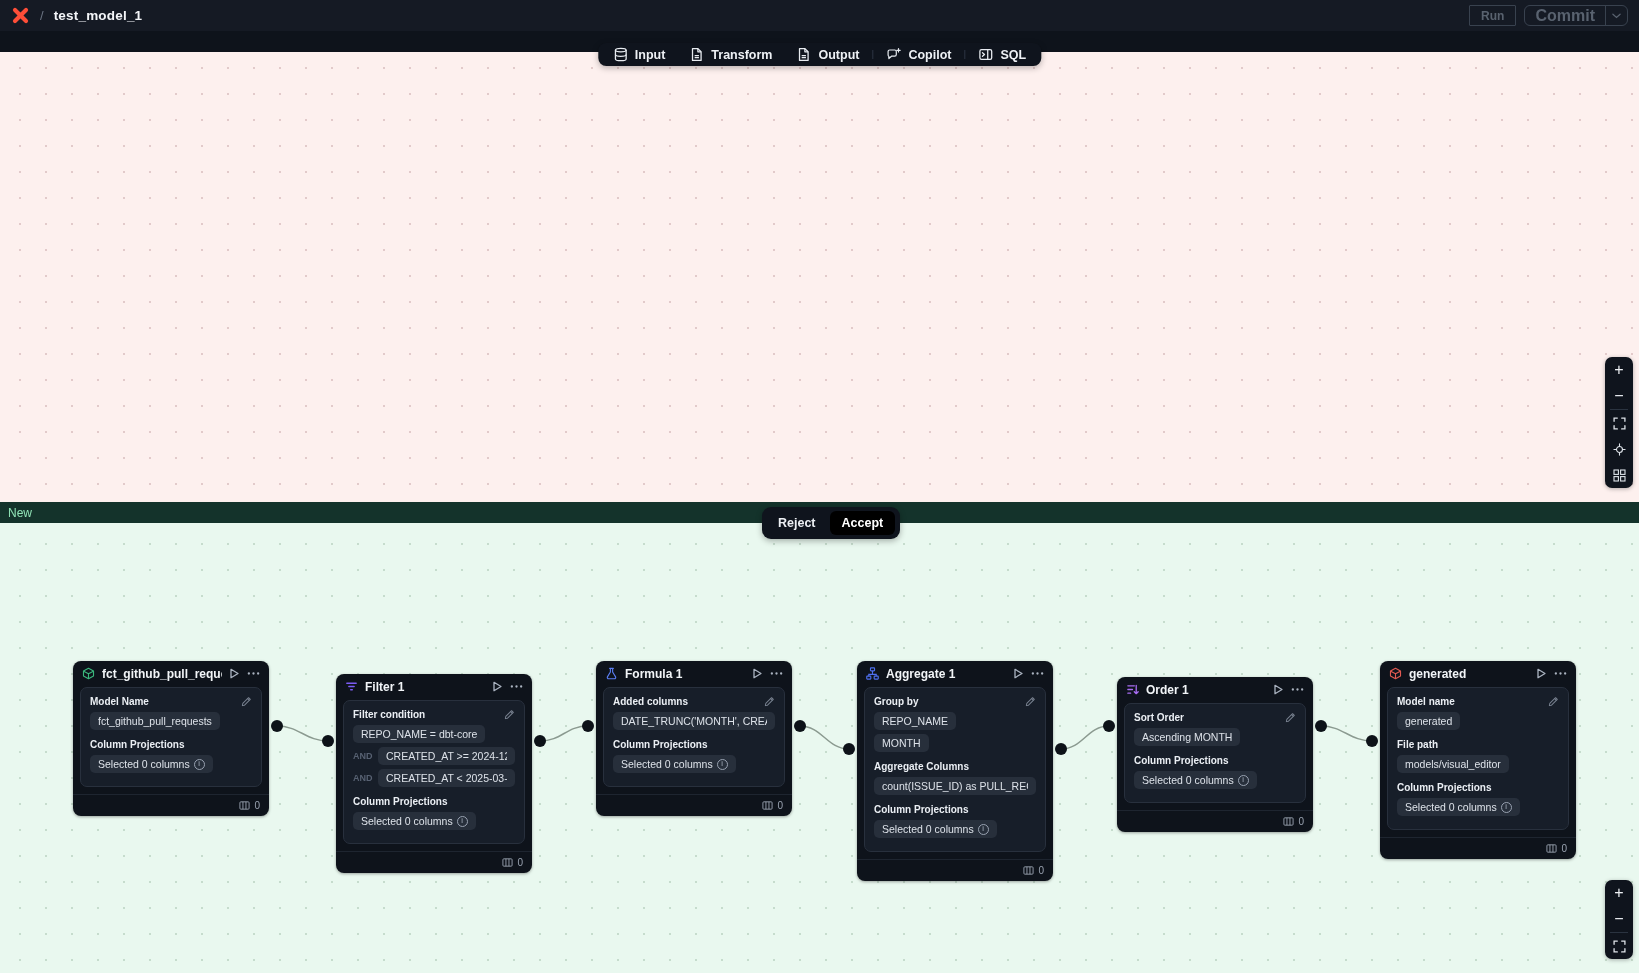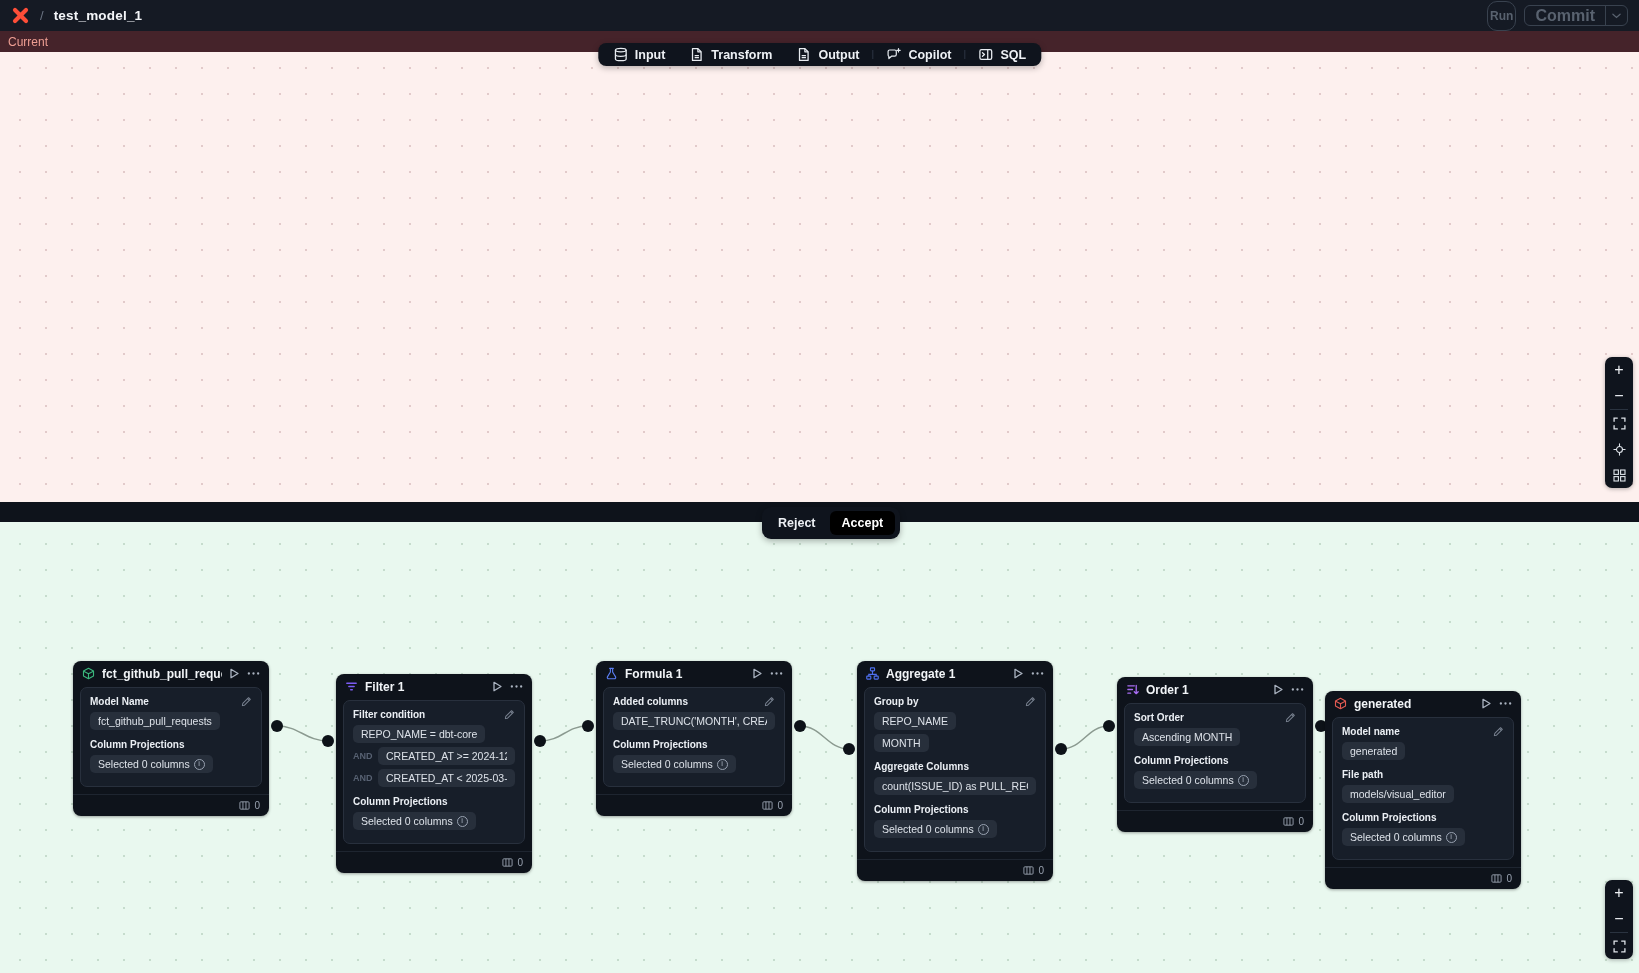--- a/index.html
+++ b/index.html
@@ -8,21 +8,21 @@
   button{font-family:inherit;cursor:pointer}
   svg{display:block;width:100%;height:100%}
   #app{position:relative;width:1639px;height:973px;overflow:hidden}
 
   
   .topbar{position:absolute;left:0;top:0;right:0;height:31px;background:#151a24;display:flex;align-items:center;padding:0 11px;gap:10px;z-index:10}
   .logo{width:19px;height:19px;color:#fd4e38;flex:none}
   .crumb-sep{color:#6c7584;font-size:13px}
   .title{color:#f4f6f9;font-weight:700;font-size:13.5px;letter-spacing:.2px}
   .topbar-right{margin-left:auto;display:flex;gap:8px;align-items:center}
-  .btn-ghost{height:30px;padding:0 2px;border:1px solid #39424f;border-radius:10px;color:#59626f;font-size:12px;font-weight:700;background:transparent}
+  .btn-ghost{height:21px;padding:0 11px;border:1px solid #39424f;border-radius:1px;color:#59626f;font-size:12px;font-weight:700;background:transparent}
   .btn-split{display:flex;align-items:stretch;height:21px;border:1px solid #39424f;border-radius:6px;color:#59626f;font-size:12px;font-weight:700;overflow:hidden}
   .btn-split .main{padding:0 10px;display:flex;align-items:center;background:none;border:none;color:inherit;font-size:16px;font-weight:700}
   .btn-split .chev{width:22px;display:flex;align-items:center;justify-content:center;border:none;border-left:1px solid #39424f;background:none;color:inherit}
   .chev-ic{width:9px;height:6px;display:block}
 
   
   .band{position:absolute;left:0;right:0;height:21px;font-size:12px;display:flex;align-items:center;padding:0 8px;z-index:3}
   .band-current{top:31px;background:#45232a;color:#ee9e93}
   .band-new{top:502px;background:#14332b;color:#90e3b6}
 
@@ -95,24 +95,24 @@
             <span class="chev-ic">
               <svg viewBox="0 0 10 6" fill="none" stroke="currentColor" stroke-width="1.4" stroke-linecap="round">
                 <path d="M1 1l4 3.5L9 1"></path>
               </svg>
             </span>
           </button>
       </div>
     </div>
   </header>
 
-  <div class="band band-current">Current</div>
 
   <div class="canvas canvas-current"></div>
 
+  <div class="band band-new">New</div>
 
   <div class="canvas canvas-new">
     <svg class="edges" id="edges">
         <path class="edge" d="M277,204 C299,204 306,219 328,219"></path>
         <circle class="handle" cx="277" cy="204" r="6"></circle>
         <circle class="handle" cx="328" cy="219" r="6"></circle>
         <path class="edge" d="M540,219 C562,219 566,204 588,204"></path>
         <circle class="handle" cx="540" cy="219" r="6"></circle>
         <circle class="handle" cx="588" cy="204" r="6"></circle>
         <path class="edge" d="M800,204 C822,204 827,227 849,227"></path>
@@ -406,21 +406,21 @@
           <div class="node-foot">
             <span class="foot-ic">
               <svg viewBox="0 0 12 12" fill="none" stroke="currentColor" stroke-width="1">
                 <rect x="1" y="2" width="10" height="8" rx="1"></rect>
                 <path d="M4.3 2v8M7.6 2v8"></path>
               </svg>
             </span>
             <span>0</span>
           </div>
         </div>
-        <div class="node" style="left: 1325px; top: 139px; margin-top: 30px;">
+        <div class="node" style="left: 1380px; top: 139px;">
           <div class="node-head">
             <span class="n-ic" style="color:#e25a52">
               <svg viewBox="0 0 14 14" fill="none" stroke="currentColor" stroke-width="1.2" stroke-linejoin="round">
                 <path d="M7 1.3 12.4 4.3v5.4L7 12.7 1.6 9.7V4.3z"></path>
                 <path d="M1.8 4.5 7 7.3l5.2-2.8M7 7.3v5.2"></path>
               </svg>
             </span>
             <span class="n-title">generated</span>
             <button class="n-play">
               <svg viewBox="0 0 10 11" fill="none" stroke="currentColor" stroke-width="1.3" stroke-linejoin="round">

